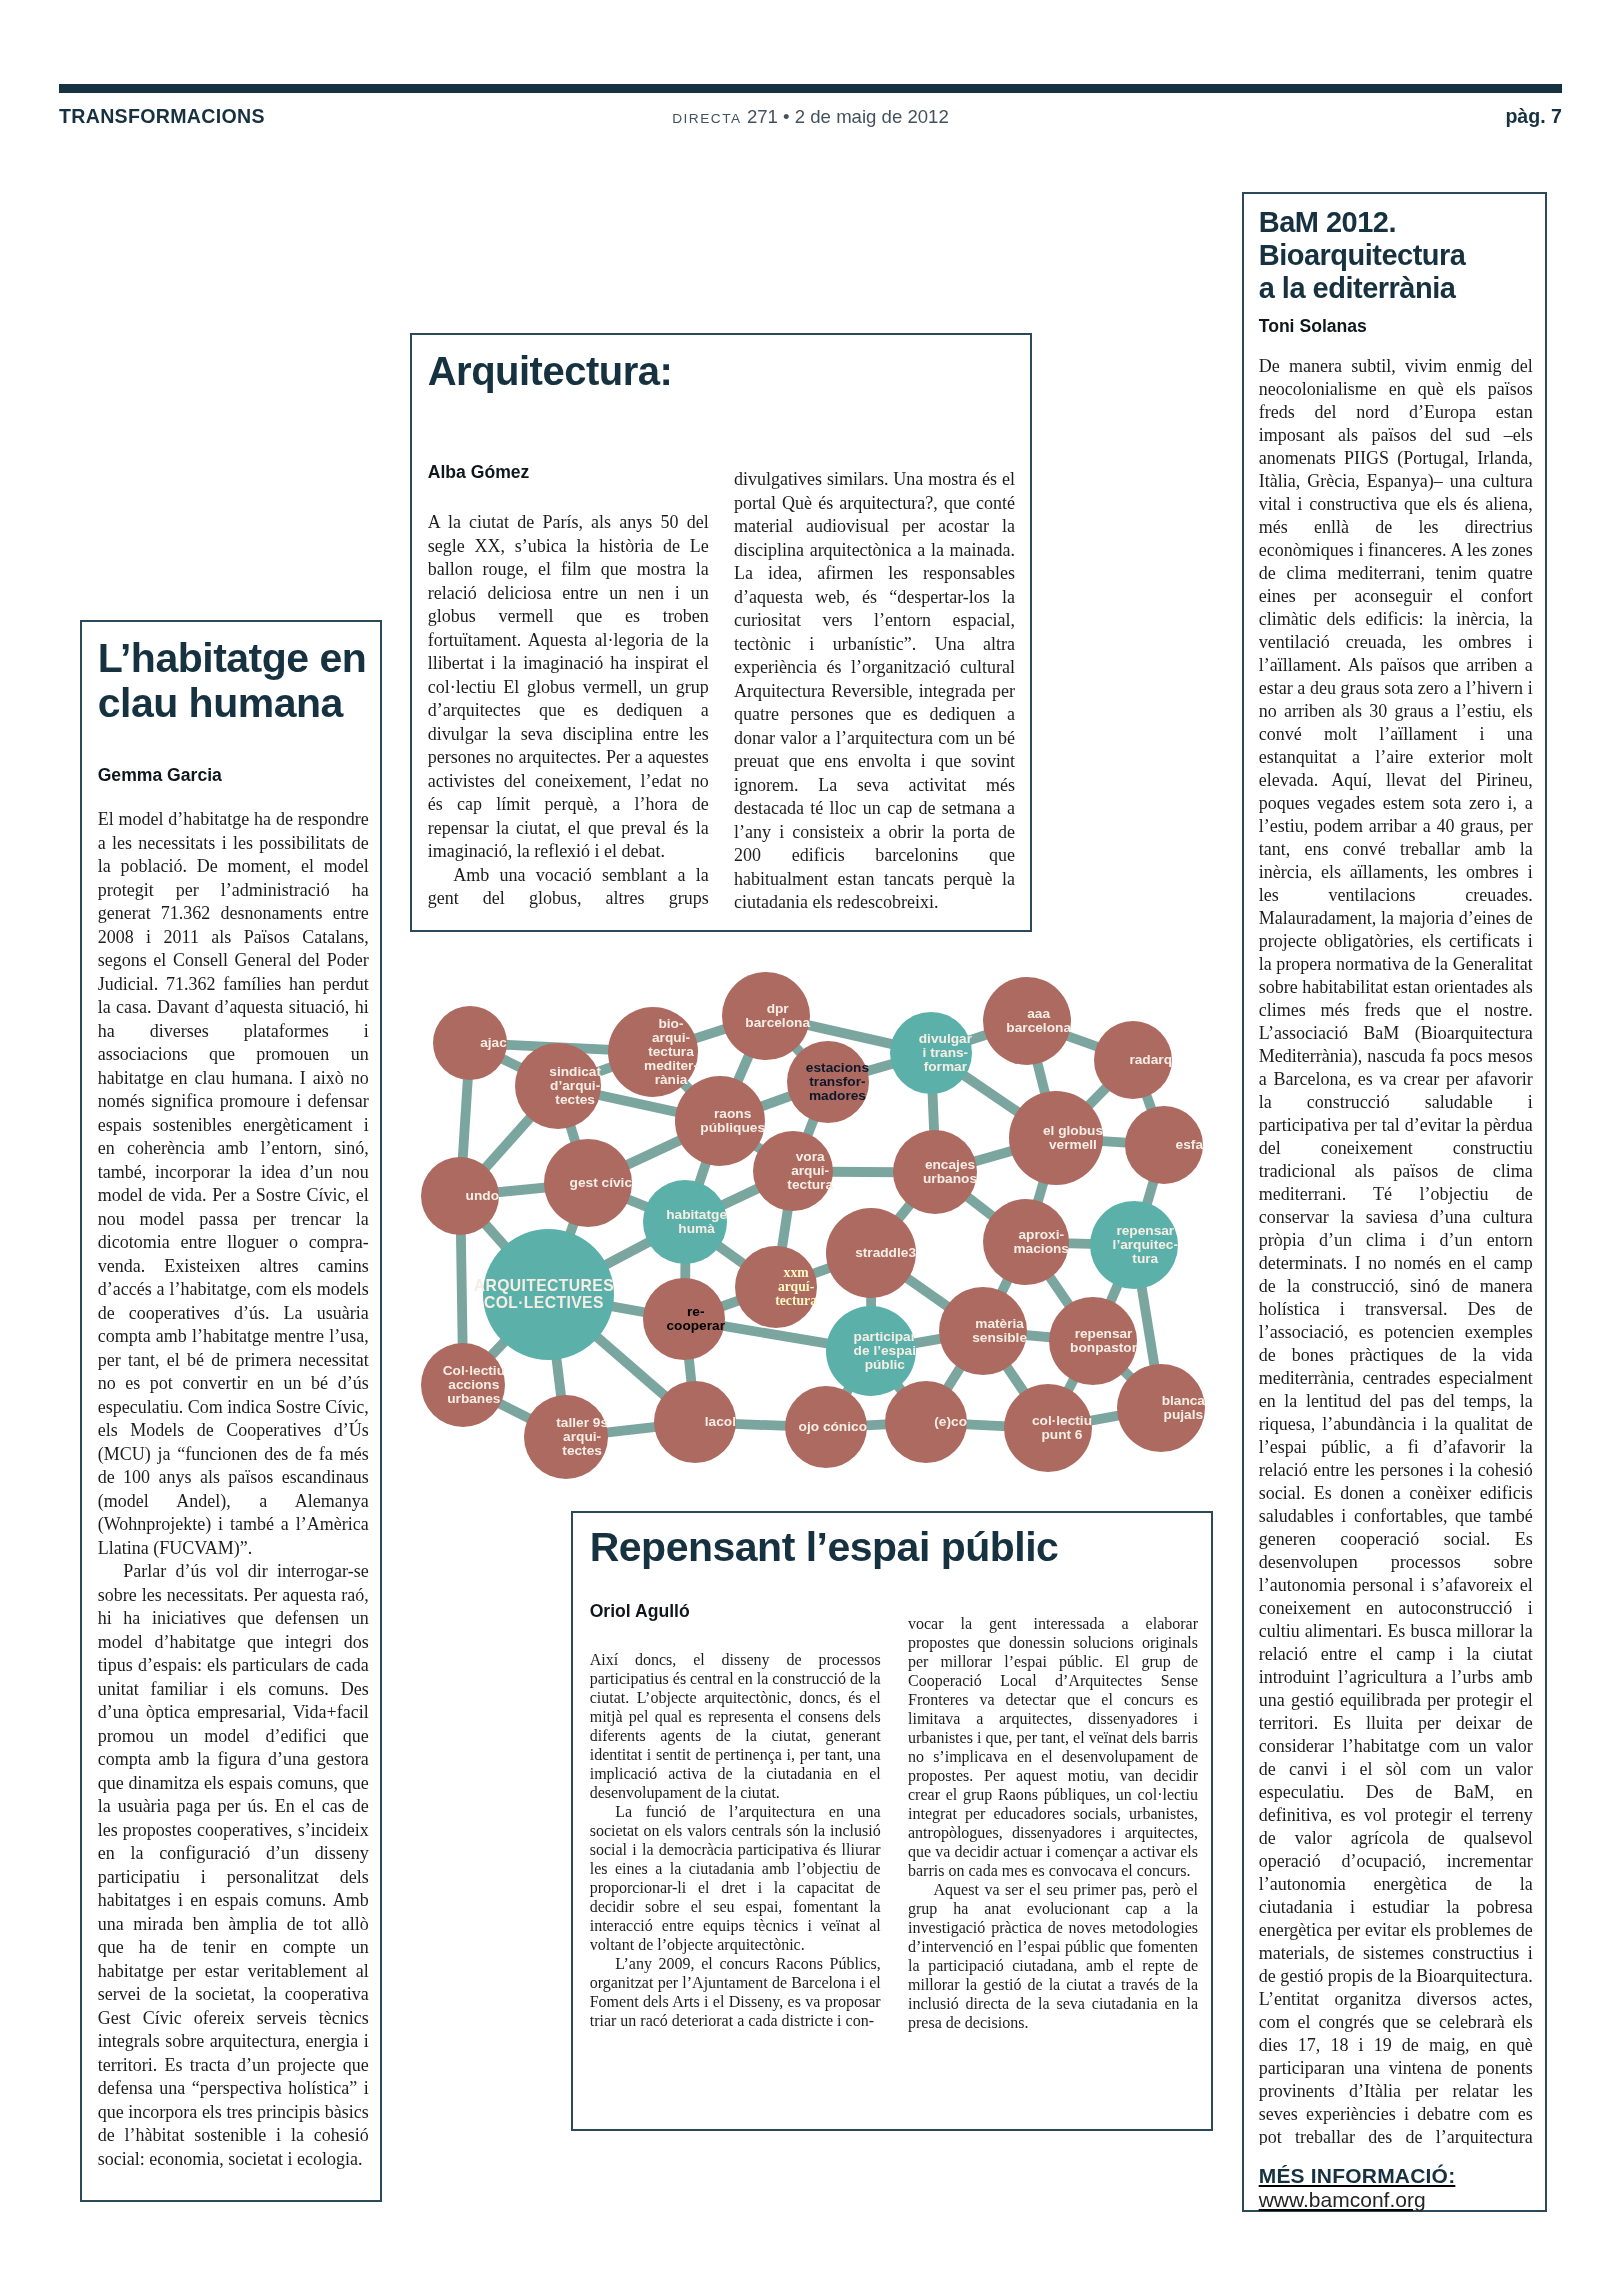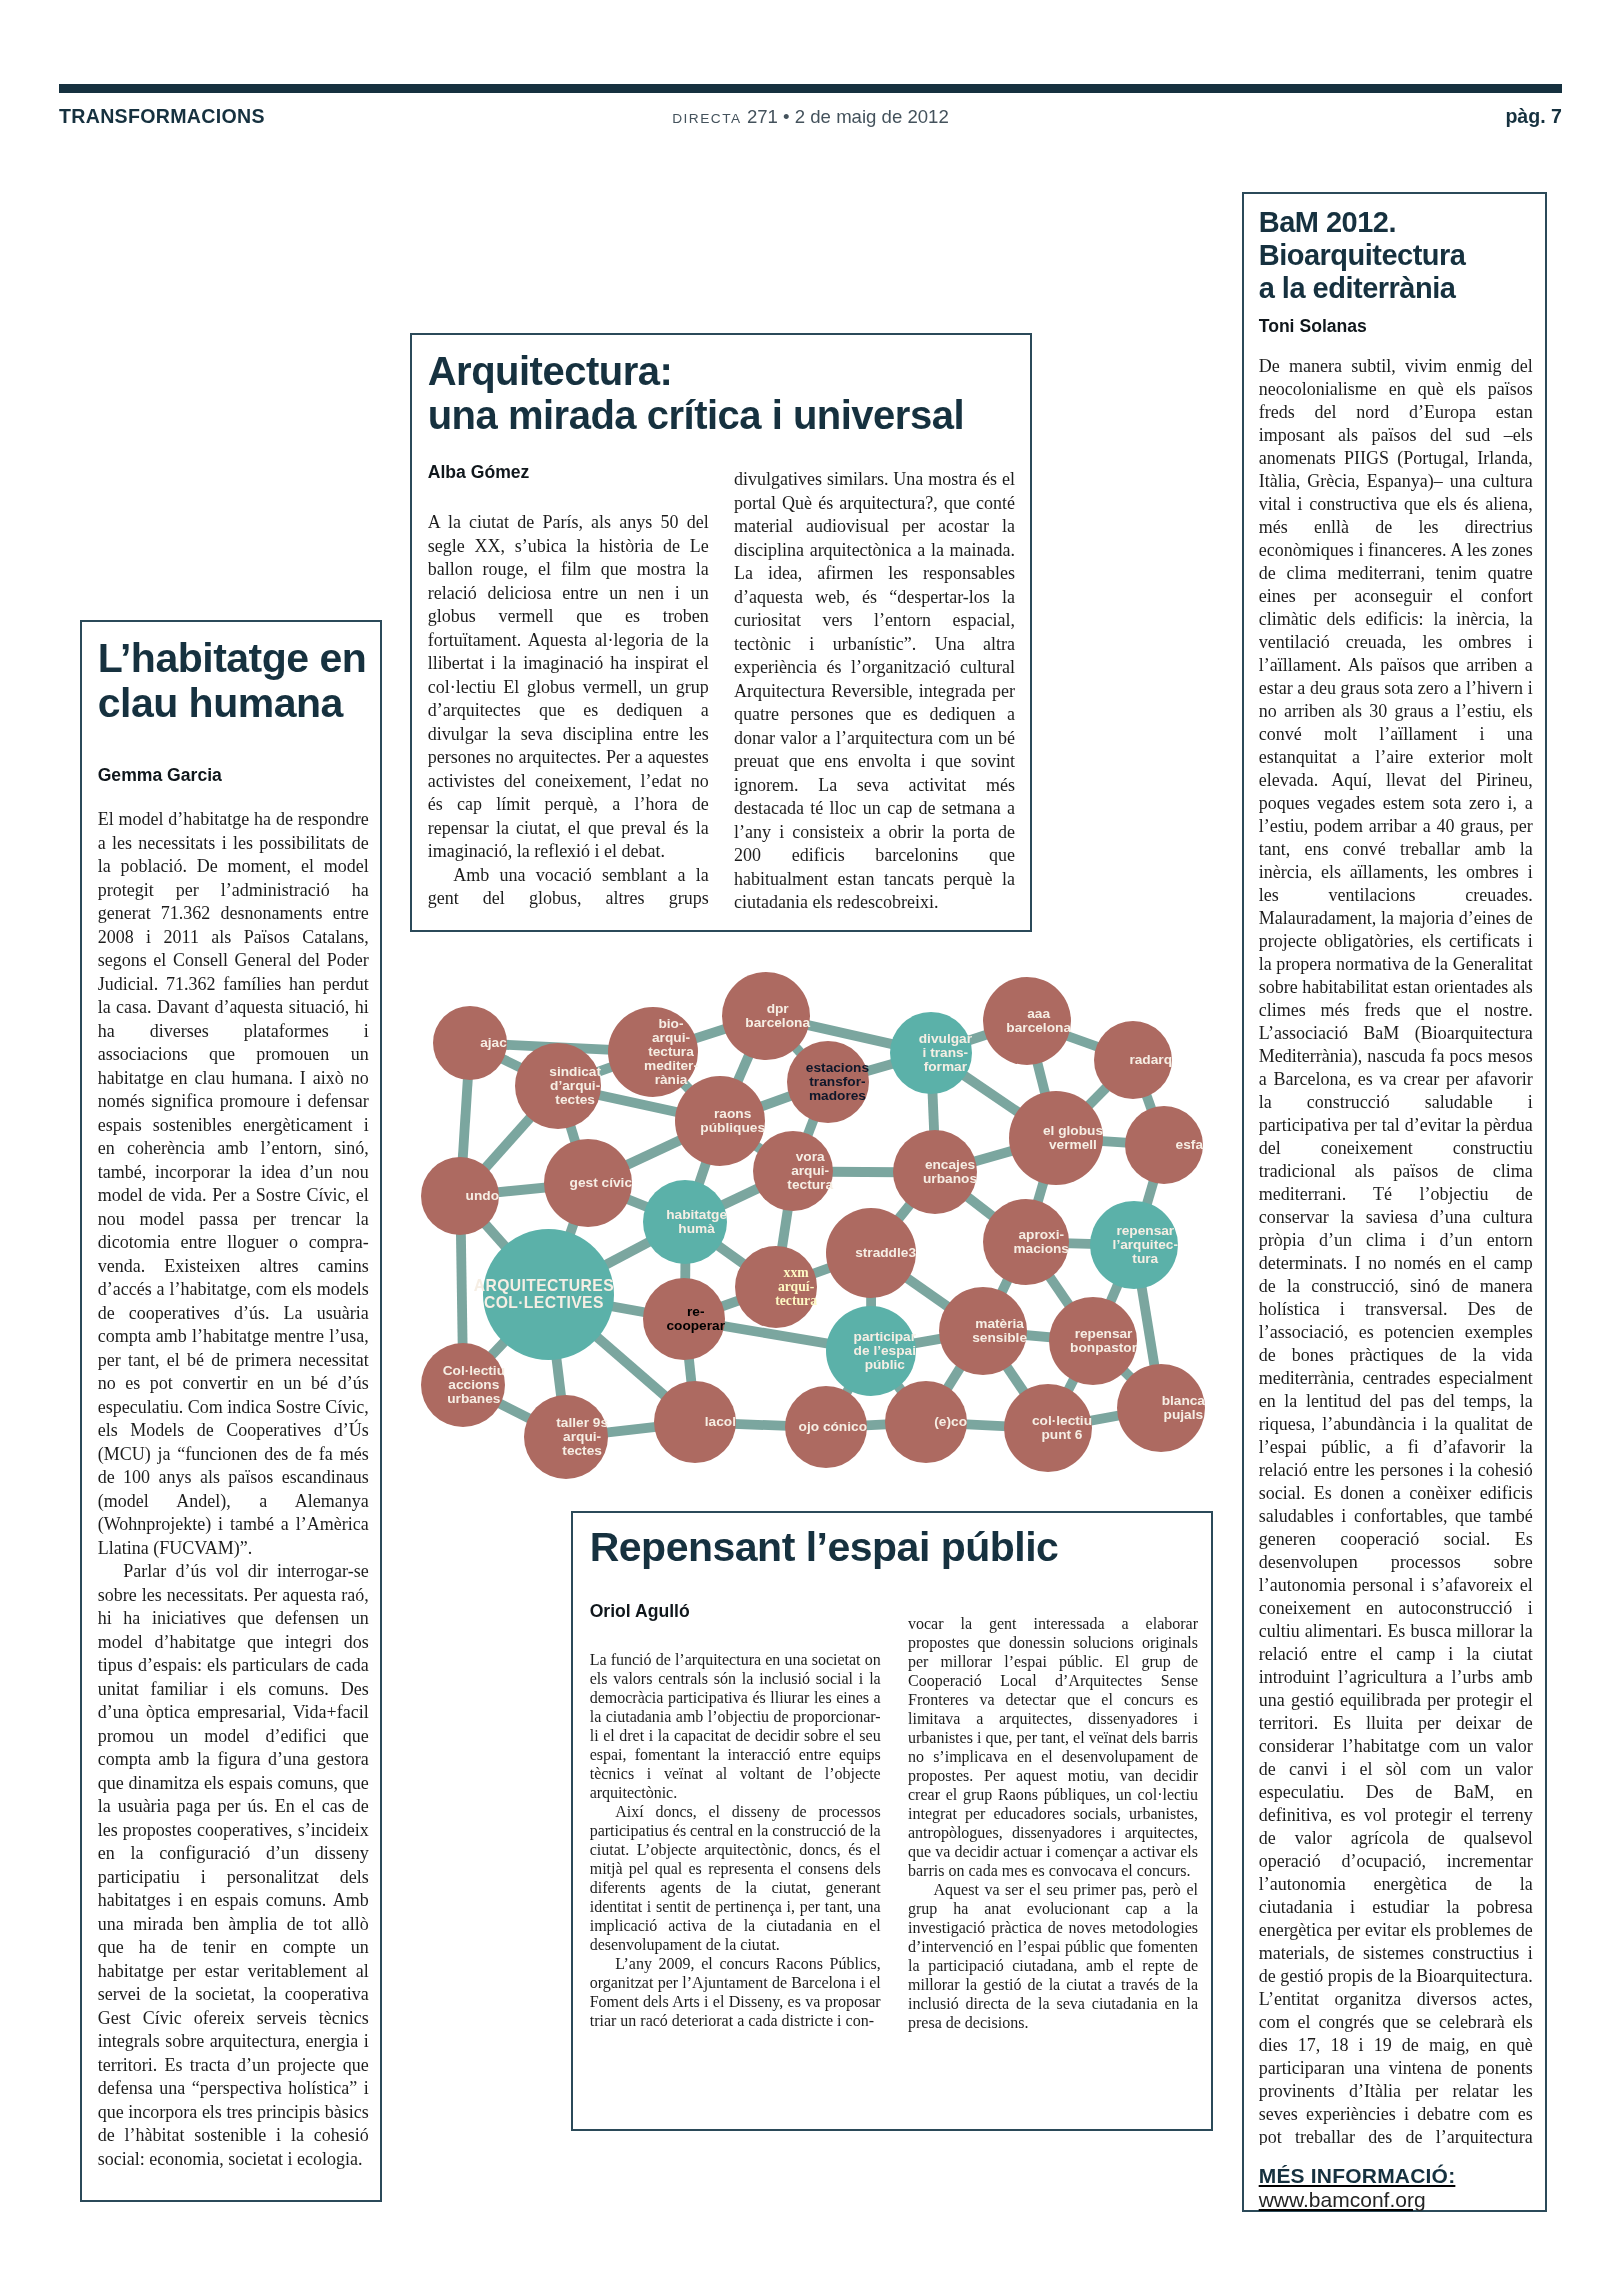--- a/index.html
+++ b/index.html
@@ -70,21 +70,20 @@
     <div class="author" style="left:15.7px; top:143px;">Gemma Garcia</div>
     <div class="serif-body" style="left:15.7px; top:186px; width:271px; height:1372px;">
         <p>El model d’habitatge ha de respondre a les necessitats i les possibilitats de la població. De moment, el model protegit per l’administració ha generat 71.362 desnonaments entre 2008 i 2011 als Països Catalans, segons el Consell General del Poder Judicial. 71.362 famílies han perdut la casa. Davant d’aquesta situació, hi ha diverses plataformes i associacions que promouen un habitatge en clau humana. I això no només significa promoure i defensar espais sostenibles energèticament i en coherència amb l’entorn, sinó, també, incorporar la idea d’un nou model de vida. Per a Sostre Cívic, el nou model passa per trencar la dicotomia entre lloguer o compra-venda. Existeixen altres camins d’accés a l’habitatge, com els models de cooperatives d’ús. La usuària compta amb l’habitatge mentre l’usa, per tant, el bé de primera necessitat no es pot convertir en un bé d’ús especulatiu. Com indica Sostre Cívic, els Models de Cooperatives d’Ús (MCU) ja “funcionen des de fa més de 100 anys als països escandinaus (model Andel), a Alemanya (Wohnprojekte) i també a l’Amèrica Llatina (FUCVAM)”.</p>
         <p>Parlar d’ús vol dir interrogar-se sobre les necessitats. Per aquesta raó, hi ha iniciatives que defensen un model d’habitatge que integri dos tipus d’espais: els particulars de cada unitat familiar i els comuns. Des d’una òptica empresarial, Vida+facil promou un model d’edifici que compta amb la figura d’una gestora que dinamitza els espais comuns, que la usuària paga per ús. En el cas de les propostes cooperatives, s’incideix en la configuració d’un disseny participatiu i personalitzat dels habitatges i en espais comuns. Amb una mirada ben àmplia de tot allò que ha de tenir en compte un habitatge per estar veritablement al servei de la societat, la cooperativa Gest Cívic ofereix serveis tècnics integrals sobre arquitectura, energia i territori. Es tracta d’un projecte que defensa una “perspectiva holística” i que incorpora els tres principis bàsics de l’hàbitat sostenible i la cohesió social: economia, societat i ecologia.</p>
       </div>
   </article>
 
   <article class="abox box-arquitectura">
     <h1 class="headline h41" style="left:15.7px; top:13.7px; margin:0;">
       <span class="h-line">Arquitectura:</span>
-      <span class="h-line">una mirada crítica i universal</span>
     </h1>
     <div class="author" style="left:15.7px; top:127px;">Alba Gómez</div>
     <div class="serif-body" style="left:15.7px; top:176px; width:281px; height:400px;">
         <p>A la ciutat de París, als anys 50 del segle XX, s’ubica la història de Le ballon rouge, el film que mostra la relació deliciosa entre un nen i un globus vermell que es troben fortuïtament. Aquesta al·legoria de la llibertat i la imaginació ha inspirat el col·lectiu El globus vermell, un grup d’arquitectes que es dediquen a divulgar la seva disciplina entre les persones no arquitectes. Per a aquestes activistes del coneixement, l’edat no és cap límit perquè, a l’hora de repensar la ciutat, el que preval és la imaginació, la reflexió i el debat.</p>
         <p>Amb una vocació semblant a la gent del globus, altres grups d’arquitectes han posat en marxa iniciatives</p>
       </div>
     <div class="serif-body" style="left:322px; top:133px; width:281px; height:443px;">
         <p>divulgatives similars. Una mostra és el portal Què és arquitectura?, que conté material audiovisual per acostar la disciplina arquitectònica a la mainada. La idea, afirmen les responsables d’aquesta web, és “despertar-los la curiositat vers l’entorn espacial, tectònic i urbanístic”. Una altra experiència és l’organització cultural Arquitectura Reversible, integrada per quatre persones que es dediquen a donar valor a l’arquitectura com un bé preuat que ens envolta i que sovint ignorem. La seva activitat més destacada té lloc un cap de setmana a l’any i consisteix a obrir la porta de 200 edificis barcelonins que habitualment estan tancats perquè la ciutadania els redescobreixi.</p>
       </div>
   </article>
@@ -295,22 +294,22 @@
           <span style="color: rgb(246, 238, 228);">col·lectiu
 punt 6</span>
         </div>
       </div>
   </section>
 
   <article class="abox box-repensant">
     <h1 class="headline h42" style="left:16.7px; top:11.8px; margin:0;">Repensant l’espai públic</h1>
     <div class="author" style="left:16.7px; top:88px;">Oriol Agulló</div>
     <div class="serif-body body-small" style="left:16.7px; top:137px; width:291px; height:465px;">
+        <p>Així doncs, el disseny de processos participatius és central en la construcció de la ciutat. L’objecte arquitectònic, doncs, és el mitjà pel qual es representa el consens dels diferents agents de la ciutat, generant identitat i sentit de pertinença i, per tant, una implicació activa de la ciutadania en el desenvolupament de la ciutat.</p>
         <p>La funció de l’arquitectura en una societat on els valors centrals són la inclusió social i la democràcia participativa és lliurar les eines a la ciutadania amb l’objectiu de proporcionar-li el dret i la capacitat de decidir sobre el seu espai, fomentant la interacció entre equips tècnics i veïnat al voltant de l’objecte arquitectònic.</p>
-        <p>Així doncs, el disseny de processos participatius és central en la construcció de la ciutat. L’objecte arquitectònic, doncs, és el mitjà pel qual es representa el consens dels diferents agents de la ciutat, generant identitat i sentit de pertinença i, per tant, una implicació activa de la ciutadania en el desenvolupament de la ciutat.</p>
         <p>L’any 2009, el concurs Racons Públics, organitzat per l’Ajuntament de Barcelona i el Foment dels Arts i el Disseny, es va proposar triar un racó deteriorat a cada districte i con-</p>
       </div>
     <div class="serif-body body-small" style="left:335px; top:101px; width:290px; height:501px;">
         <p>vocar la gent interessada a elaborar propostes que donessin solucions originals per millorar l’espai públic. El grup de Cooperació Local d’Arquitectes Sense Fronteres va detectar que el concurs es limitava a arquitectes, dissenyadores i urbanistes i que, per tant, el veïnat dels barris no s’implicava en el desenvolupament de propostes. Per aquest motiu, van decidir crear el grup Raons públiques, un col·lectiu integrat per educadores socials, urbanistes, antropòlogues, dissenyadores i arquitectes, que va decidir actuar i començar a activar els barris on cada mes es convocava el concurs.</p>
         <p>Aquest va ser el seu primer pas, però el grup ha anat evolucionant cap a la investigació pràctica de noves metodologies d’intervenció en l’espai públic que fomenten la participació ciutadana, amb el repte de millorar la gestió de la ciutat a través de la inclusió directa de la seva ciutadania en la presa de decisions.</p>
       </div>
   </article>
 
   <article class="abox box-bam">
     <h1 class="headline h30" style="left:14.7px; top:11.8px; margin:0;">

